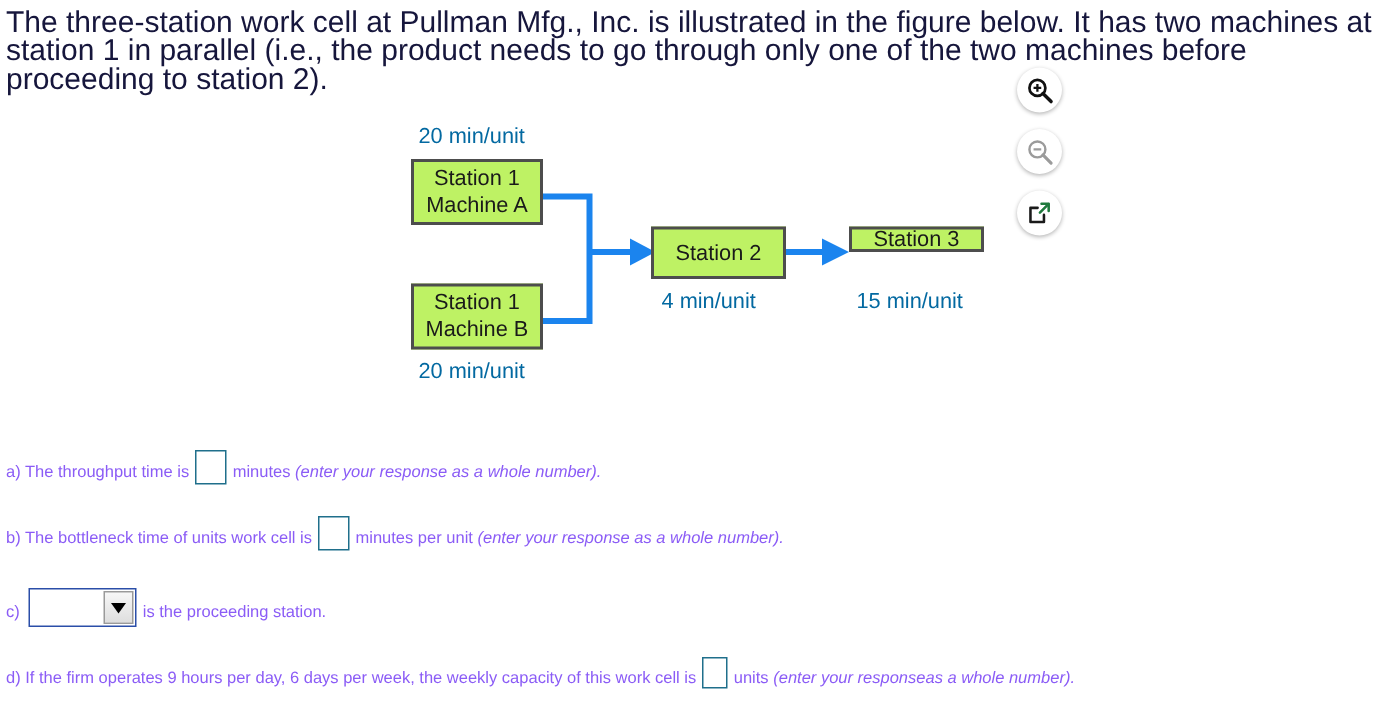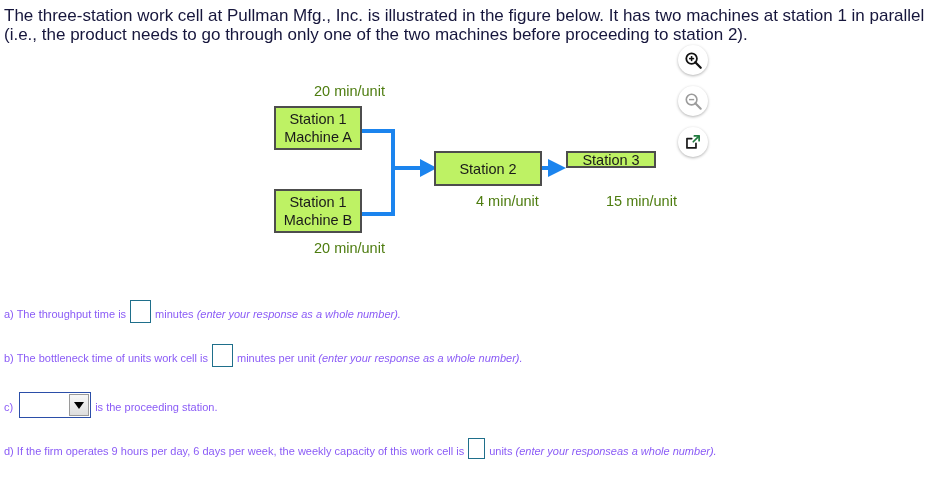--- a/index.html
+++ b/index.html
@@ -15,21 +15,21 @@
     position: relative;
     overflow: hidden;
   }
 
   
   .intro {
     position: absolute;
     left: 4px;
     top: 6px;
     width: 922px;
-    font-size: 17px;
+    font-size: 20px;
     line-height: 19px;
     color: #16163c;
   }
 
   
   .figure {
     position: absolute;
     left: 0;
     top: 40px;
     width: 930px;
@@ -49,23 +49,22 @@
     line-height: 18px;
     color: #1a1a1a;
     white-space: nowrap;
   }
   .fig-box .ln { display: block; }
 
   .fig-label {
     position: absolute;
     font-size: 14.5px;
     line-height: 18px;
-    color: #4d7c0f;
+    color: #0369a1;
     white-space: nowrap;
-    margin-left: 35px;
   }
 
   
   .connectors {
     position: absolute;
     left: 0;
     top: 0;
     width: 930px;
     height: 230px;
     pointer-events: none;
@@ -171,21 +170,21 @@
     <span class="ln">Machine A</span>
   </div>
 
   <div class="fig-box" style="left:274px; top:149px; width:88px; height:44px;">
     <span class="ln">Station 1</span>
     <span class="ln">Machine B</span>
   </div>
 
   <div class="fig-label" style="left:279px; top:199px;">20 min/unit</div>
 
-  <div class="fig-box" style="left:434px; top:111px; width:108px; height:35px;">
+  <div class="fig-box" style="left:434px; top:111px; width:90px; height:35px;">
     <span class="ln">Station 2</span>
   </div>
   <div class="fig-label" style="left:441px; top:152px;">4 min/unit</div>
 
   <div class="fig-box" style="left:566px; top:111px; width:90px; height:17px;">
     <span class="ln">Station 3</span>
   </div>
   <div class="fig-label" style="left:571px; top:152px;">15 min/unit</div>
 </div>
 

